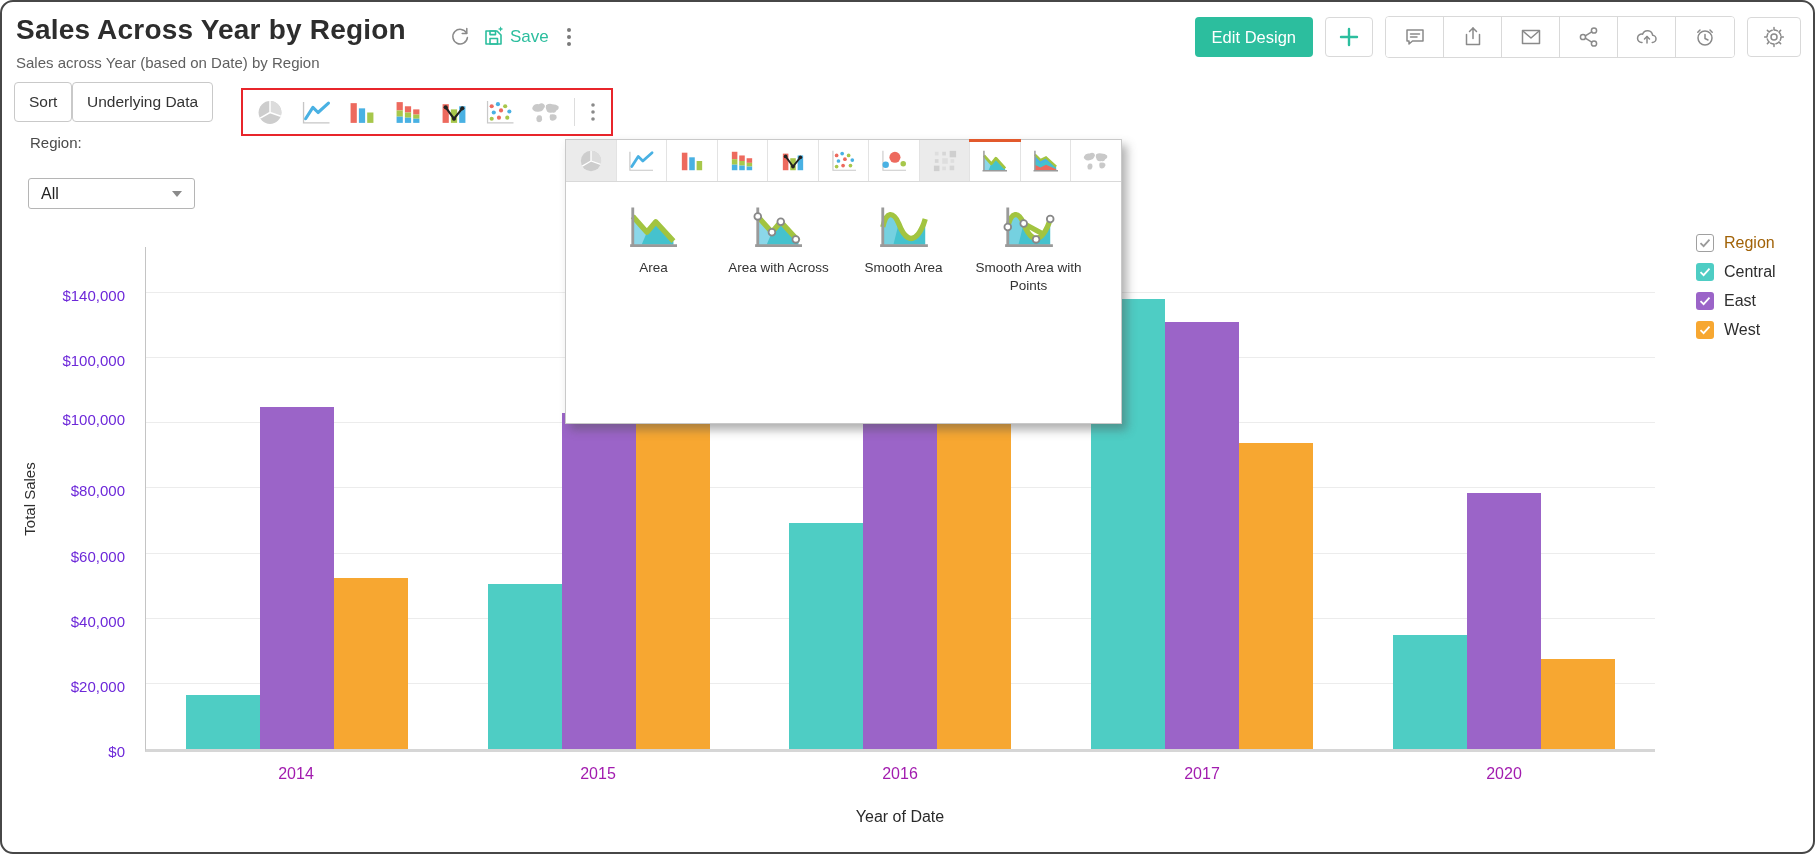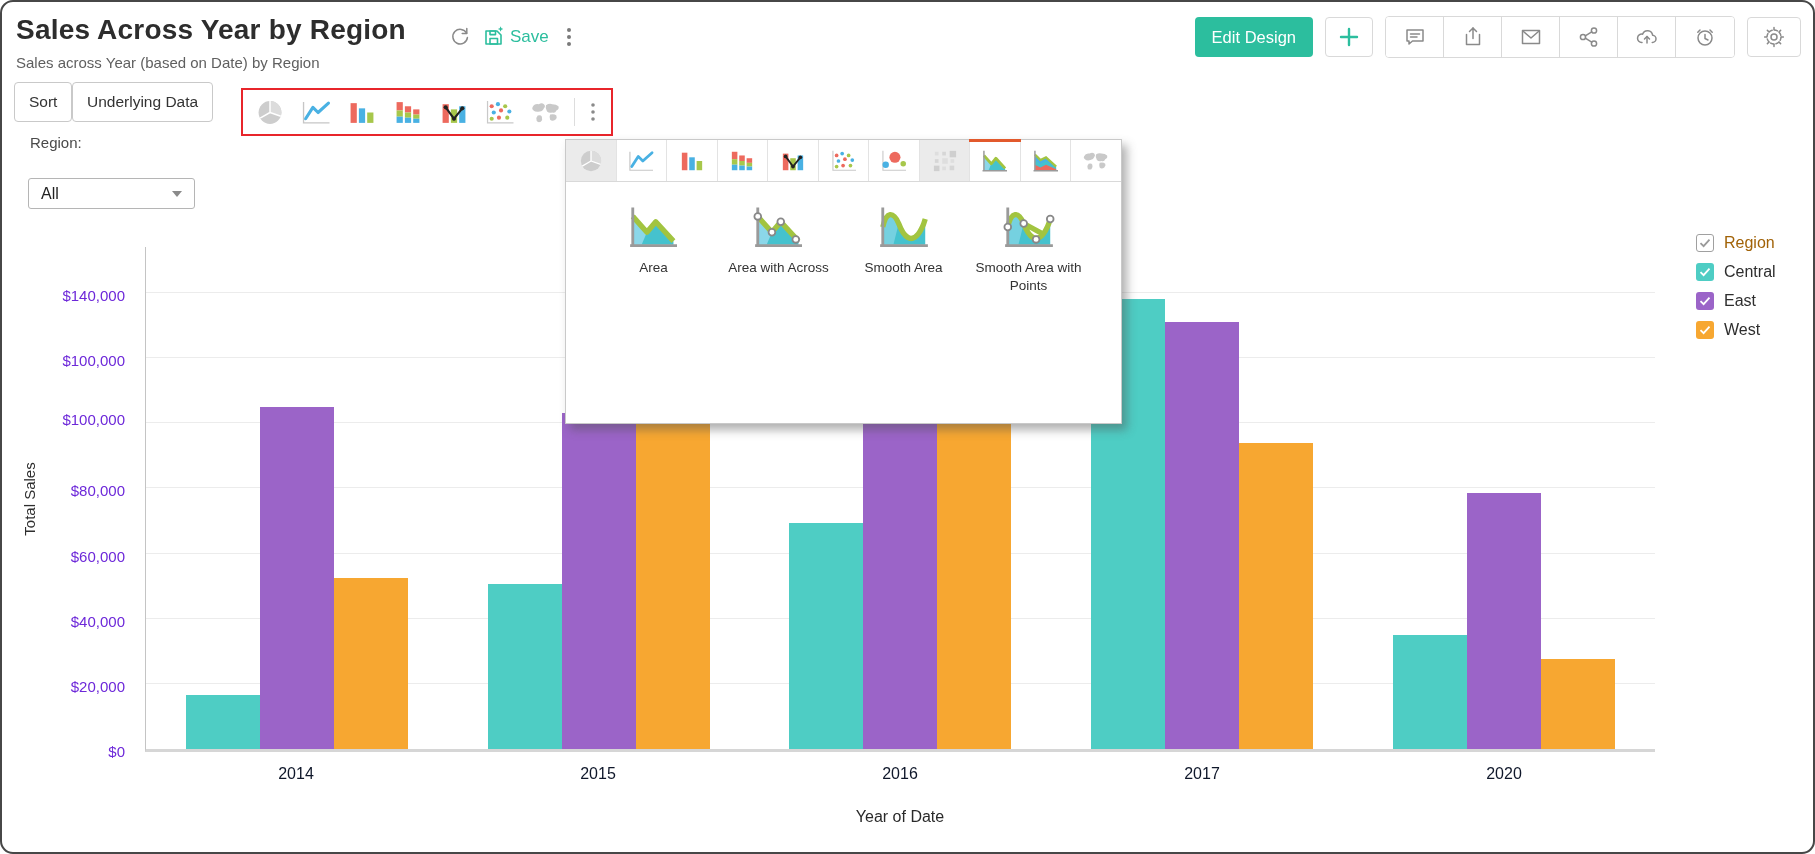--- a/index.html
+++ b/index.html
@@ -42,21 +42,21 @@
   
   .ylabel{position:absolute;left:27px;top:497px;transform:translate(-50%,-50%) rotate(-90deg);font-size:15px;color:#2e2e2e;white-space:nowrap}
   .yticks{position:absolute;left:0;top:245px;width:133px;height:505px}
   .ytick{position:absolute;right:10px;font-size:15px;color:#6d28d9;line-height:20px;white-space:nowrap}
   .plot{position:absolute;left:143px;top:245px;width:1510px;height:505px;border-left:1px solid #c4c4c4;border-bottom:3px solid #d6d6d6}
   .gridline{position:absolute;left:0;right:0;height:1px;background:#ececec}
   .slots{position:absolute;left:0;top:0;width:100%;height:100%;display:flex}
   .slot{flex:1;display:flex;align-items:flex-end;justify-content:center}
   .bar{width:74px}
   .xlabels{position:absolute;left:143px;top:763px;width:1510px;display:flex}
-  .xlab{flex:1;text-align:center;font-size:16px;color:#0f172a}
+  .xlab{flex:1;text-align:center;font-size:16px;color:#a21caf}
   .xtitle{position:absolute;left:143px;top:806px;width:1510px;text-align:center;font-size:16px;color:#2a2a2a}
 
   
   .legend{position:absolute;left:1694px;top:231px;z-index:3}
   .lg-row{display:flex;align-items:center;gap:10px;margin-bottom:9px;height:20px;cursor:pointer}
   .lg-cb{width:18px;height:18px;border-radius:3px;display:flex;align-items:center;justify-content:center;flex:0 0 18px}
   .lg-cb svg{width:12px;height:10px;display:block}
   .title-cb{background:#fff;border:1px solid #a0a0a0}
   .lg-label{font-size:16px;color:#2e2e2e;white-space:nowrap}
   .title-label{color:#a16207}

